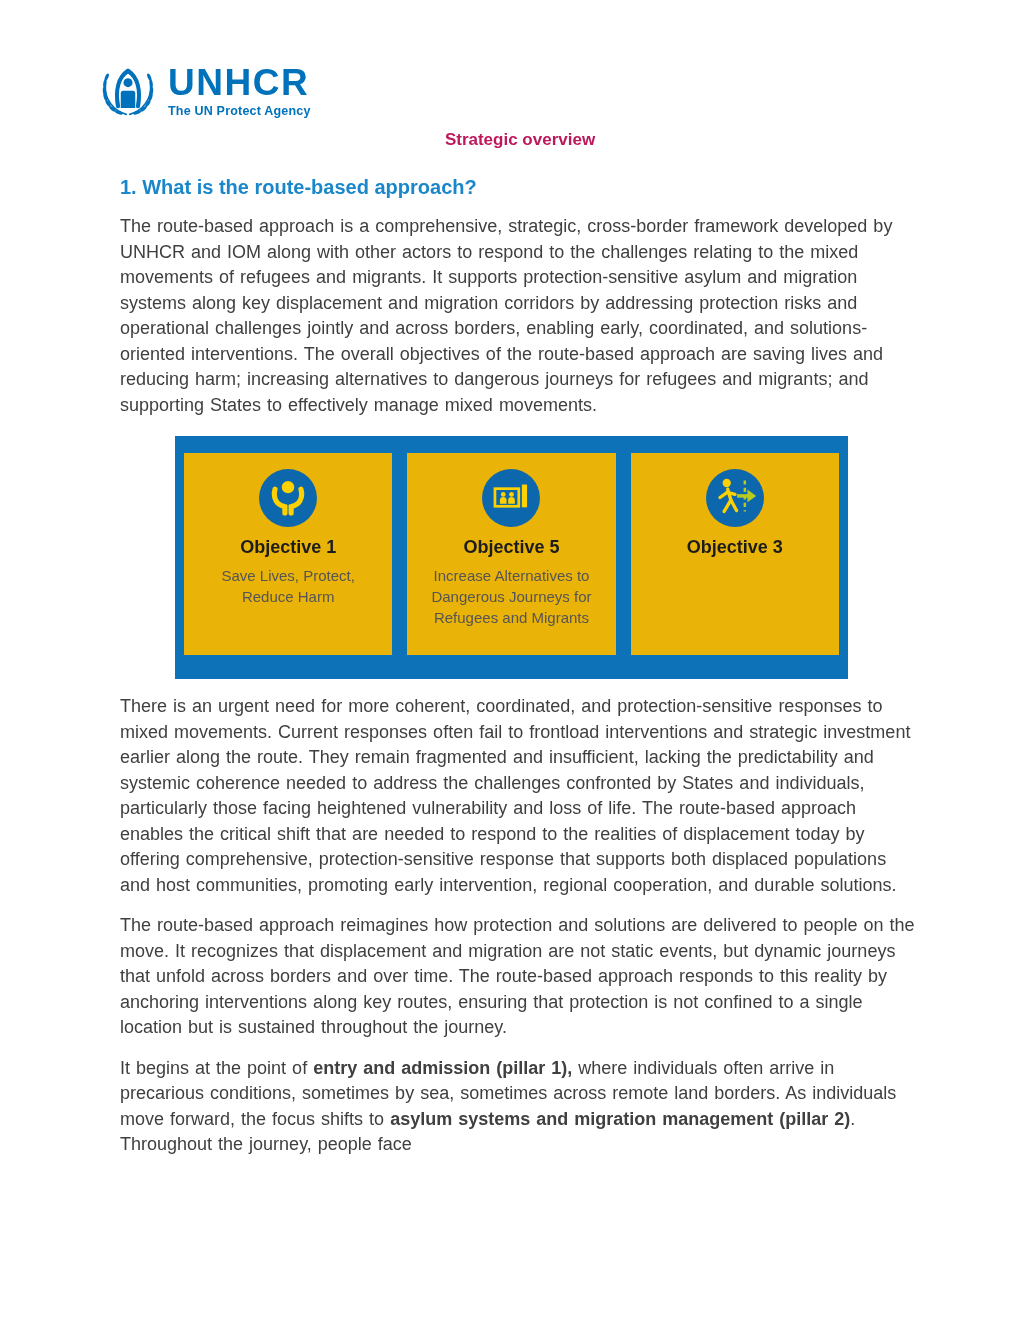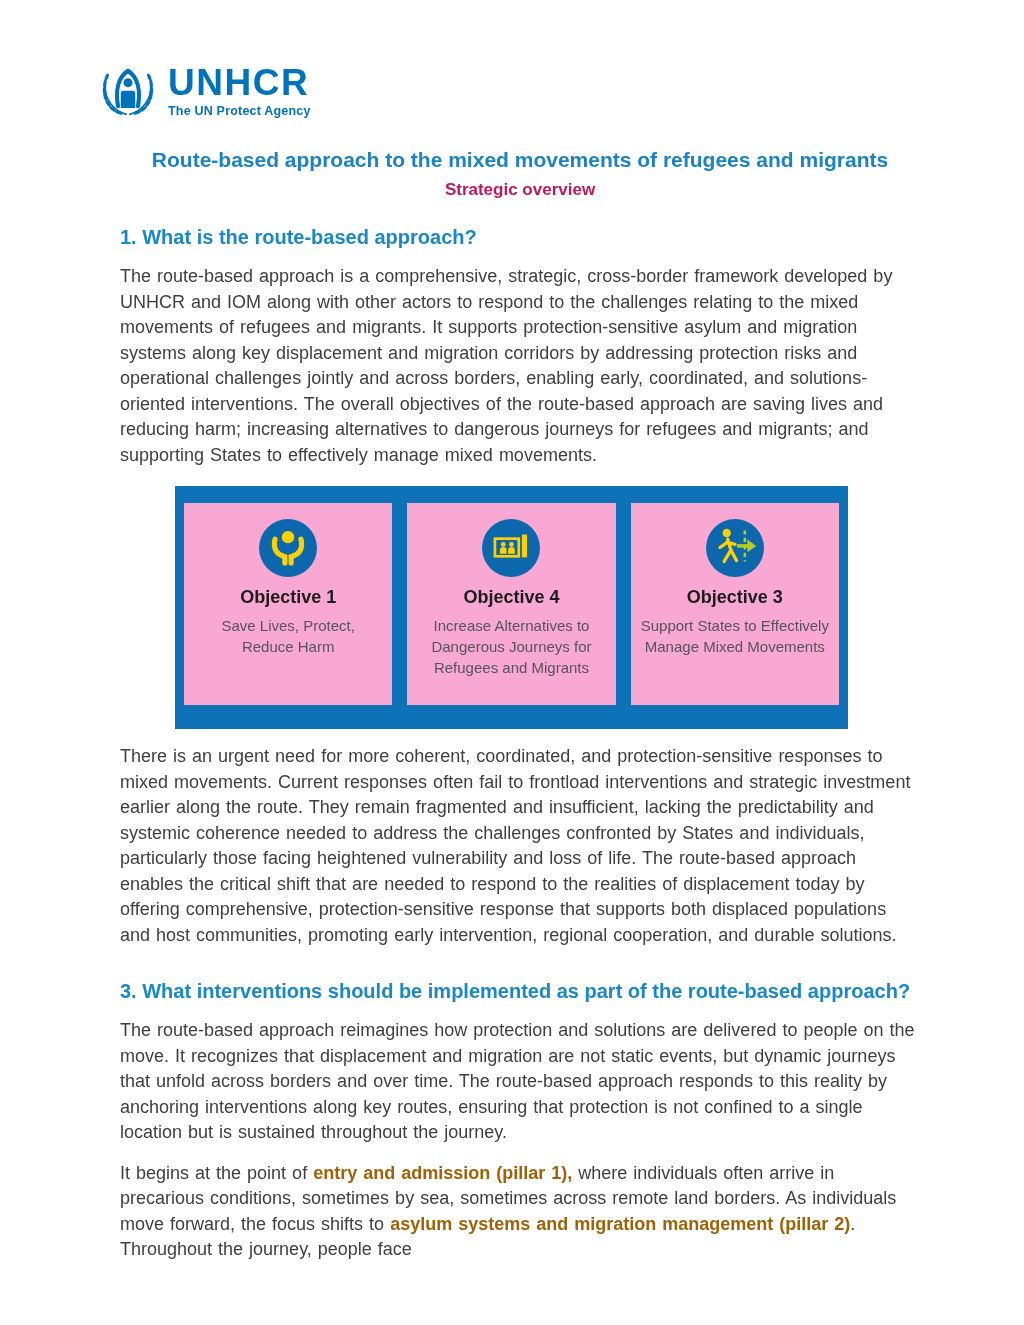--- a/index.html
+++ b/index.html
@@ -62,35 +62,35 @@
     font-weight: bold;
     color: #1a87ca;
   }
   .body-par {
     margin-top: 15px;
     font-size: 18px;
     line-height: 25.5px;
     word-spacing: 1px;
     color: #3f3f3f;
   }
-  .body-par strong { color: #a16207; }
+  .body-par strong { color: #404040; }
 
   
   .objectives-panel {
     margin: 18px 0 0 175px;
     width: 673px;
     height: 243px;
     background: #0e72b8;
     display: flex;
     gap: 15px;
     padding: 17px 9px 24px 9px;
   }
   .objective-card {
     flex: 1;
-    background: #f9a8d4;
+    background: #eab308;
     text-align: center;
     padding: 14px 10px 10px 10px;
   }
   .objective-icon-circle {
     width: 58px;
     height: 58px;
     margin: 2px auto 10px auto;
   }
   .objective-title {
     font-size: 18px;
@@ -150,21 +150,20 @@
       </svg>
     </span>
     <span class="logo-wordmark">
       <span class="logo-brand">UNHCR</span>
       <span class="logo-tagline">The UN Protect Agency</span>
     </span>
   </div>
 
   <div class="content">
 
-    <div class="doc-title">Route-based approach to the mixed movements of refugees and migrants</div>
     <div class="doc-subtitle">Strategic overview</div>
 
     <div class="section-heading">1. What is the route-based approach?</div>
     <p class="body-par">The route-based approach is a comprehensive, strategic, cross-border framework developed by UNHCR and IOM along with other actors to respond to the challenges relating to the mixed movements of refugees and migrants. It supports protection-sensitive asylum and migration systems along key displacement and migration corridors by addressing protection risks and operational challenges jointly and across borders, enabling early, coordinated, and solutions-oriented interventions. The overall objectives of the route-based approach are saving lives and reducing harm; increasing alternatives to dangerous journeys for refugees and migrants; and supporting States to effectively manage mixed movements.</p>
   </div>
 
   <div class="objectives-panel">
 
     <div class="objective-card">
       <div class="objective-icon-circle">
@@ -186,21 +185,21 @@
         <svg width="58" height="58" viewBox="0 0 56 56" aria-hidden="true">
           <circle cx="28" cy="28" r="28" fill="#0d67ac"></circle>
           <rect x="12.5" y="19" width="23" height="17" fill="none" stroke="#ffd100" stroke-width="2.6"></rect>
           <circle cx="20.5" cy="24.5" r="2.3" fill="#ffd100"></circle>
           <path d="M17.3 33.5 v-3.6 c0-1.7 1.3-2.9 3.2-2.9 s3.2 1.2 3.2 2.9 v3.6 z" fill="#ffd100"></path>
           <circle cx="28.5" cy="24.5" r="2.3" fill="#ffd100"></circle>
           <path d="M25.3 33.5 v-3.6 c0-1.7 1.3-2.9 3.2-2.9 s3.2 1.2 3.2 2.9 v3.6 z" fill="#ffd100"></path>
           <rect x="38.5" y="15" width="5" height="22" fill="#ffd100"></rect>
         </svg>
       </div>
-      <div class="objective-title">Objective 4</div>
+      <div class="objective-title">Objective 5</div>
       <div class="objective-desc">Increase Alternatives to Dangerous Journeys for Refugees and Migrants</div>
     </div>
 
     <div class="objective-card">
       <div class="objective-icon-circle">
         <svg width="58" height="58" viewBox="0 0 56 56" aria-hidden="true">
           <circle cx="28" cy="28" r="28" fill="#0d67ac"></circle>
           <line x1="37.5" y1="11" x2="37.5" y2="41" stroke="#b8cc1f" stroke-width="2.4" stroke-dasharray="4 3.2"></line>
           <line x1="30" y1="26" x2="41" y2="26" stroke="#b8cc1f" stroke-width="3.4"></line>
           <polygon points="40,19.8 48.5,26 40,32.2" fill="#b8cc1f"></polygon>
@@ -208,27 +207,25 @@
           <g stroke="#ffd100" stroke-width="3.2" fill="none" stroke-linecap="round" stroke-linejoin="round">
             <path d="M21 19.5 L24 30"></path>
             <path d="M24 30 L17.5 41"></path>
             <path d="M24 30 L29.5 40"></path>
             <path d="M20.5 22.5 L13.5 27.5"></path>
             <path d="M20.5 22.5 L28 24.5"></path>
           </g>
         </svg>
       </div>
       <div class="objective-title">Objective 3</div>
-      <div class="objective-desc">Support States to Effectively Manage Mixed Movements</div>
     </div>
 
   </div>
 
   <div class="content">
 
     <p class="body-par">There is an urgent need for more coherent, coordinated, and protection-sensitive responses to mixed movements. Current responses often fail to frontload interventions and strategic investment earlier along the route. They remain fragmented and insufficient, lacking the predictability and systemic coherence needed to address the challenges confronted by States and individuals, particularly those facing heightened vulnerability and loss of life. The route-based approach enables the critical shift that are needed to respond to the realities of displacement today by offering comprehensive, protection-sensitive response that supports both displaced populations and host communities, promoting early intervention, regional cooperation, and durable solutions.</p>
 
-    <div class="section-heading" style="margin-top:32px;">3. What interventions should be implemented as part of the route-based approach?</div>
     <p class="body-par">The route-based approach reimagines how protection and solutions are delivered to people on the move. It recognizes that displacement and migration are not static events, but dynamic journeys that unfold across borders and over time. The route-based approach responds to this reality by anchoring interventions along key routes, ensuring that protection is not confined to a single location but is sustained throughout the journey.</p>
     <p class="body-par"><span>It begins at the point of </span><strong>entry and admission (pillar 1),</strong><span> where individuals often arrive in precarious conditions, sometimes by sea, sometimes across remote land borders. As individuals move forward, the focus shifts to </span><strong>asylum systems and migration management (pillar 2)</strong><span>. Throughout the journey, people face</span></p>
   </div>
 
 </div>
 
 </body></html>

